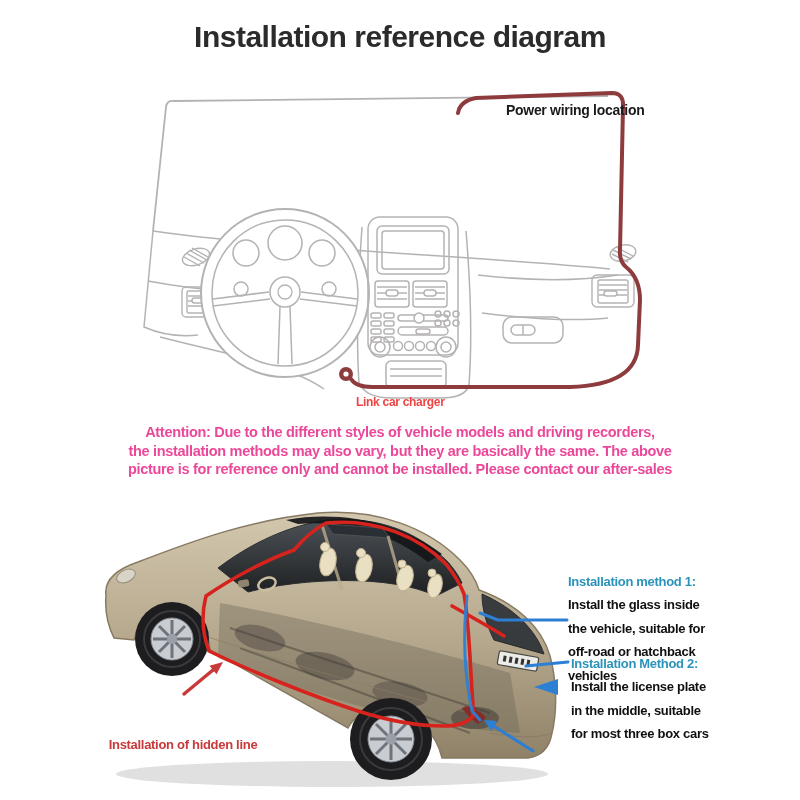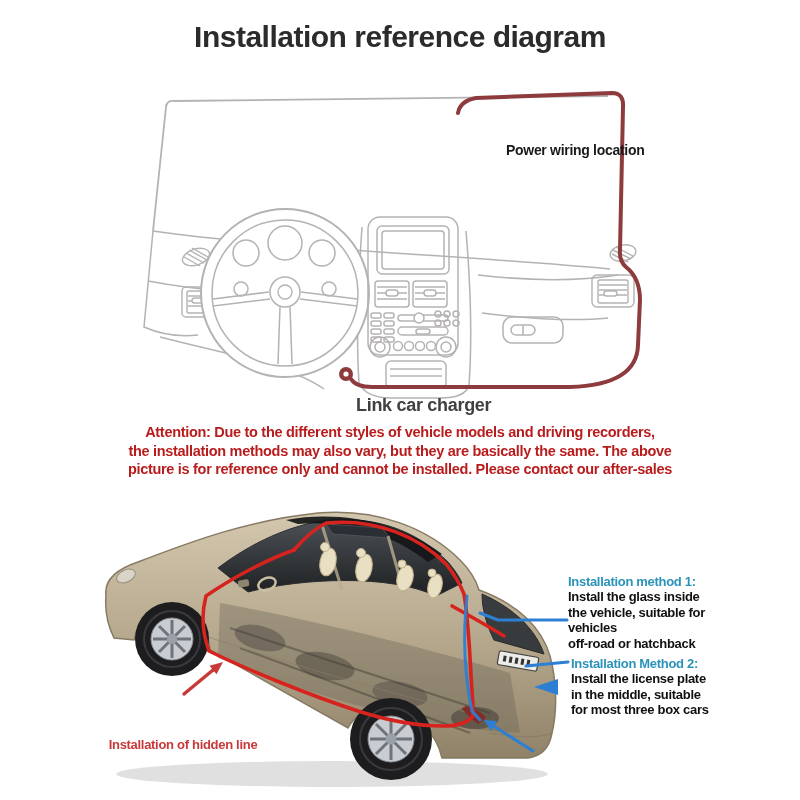--- a/index.html
+++ b/index.html
@@ -14,30 +14,30 @@
   .mirror{position:absolute;left:35px;top:22px;width:94px;height:28px;border:2px solid #b5b2b2;
           border-radius:14px;background:#fff;}
   .mirror-inner{position:absolute;left:3px;top:3px;right:3px;bottom:3px;border:1.5px solid #c6c3c3;
           border-radius:10px;}
   .mirror-tab-top{position:absolute;left:41px;top:-9px;width:16px;height:9px;border:2px solid #b5b2b2;
           border-bottom:none;border-radius:6px 6px 0 0;background:#fff;}
   .mirror-tab-bot{position:absolute;left:39px;bottom:-9px;width:20px;height:9px;border:2px solid #b5b2b2;
           border-top:none;border-radius:0 0 4px 4px;background:#fff;}
   .pos-label{position:absolute;left:0;bottom:6px;width:100%;text-align:center;font-size:13.5px;
           font-weight:700;color:#1a1a1a;letter-spacing:-0.3px;}
-  .power-label{left:506px;top:102px;font-size:14px;font-weight:700;color:#1a1a1a;letter-spacing:-0.3px;margin-top:40px;}
-  .charger-label{left:356px;top:395px;font-size:18px;font-weight:700;color:#404040;letter-spacing:-0.3px;}
+  .power-label{left:506px;top:102px;font-size:14px;font-weight:700;color:#1a1a1a;letter-spacing:-0.3px;}
+  .charger-label{left:356px;top:395px;font-size:12px;font-weight:700;color:#ef4444;letter-spacing:-0.3px;}
   .attn{left:70px;top:423px;width:660px;text-align:center;font-size:14.5px;line-height:18.5px;
-        font-weight:700;color:#b91c1c;letter-spacing:-0.3px;}
+        font-weight:700;color:#ec4899;letter-spacing:-0.3px;}
   
   .m-block{width:170px;}
   .m1{left:568px;top:574px;}
   .m2{left:571px;top:656px;}
   .m-head{font-size:13px;font-weight:700;color:#2b93ba;letter-spacing:-0.3px;white-space:nowrap;}
-  .m-line{font-size:13px;line-height:15.5px;font-weight:700;color:#101010;letter-spacing:-0.3px;white-space:nowrap;}
+  .m-line{font-size:13px;line-height:15.5px;font-weight:700;color:#101010;letter-spacing:-0.3px;white-space:nowrap;margin-top:8px;}
   .door-block{left:78px;top:693px;width:210px;text-align:center;}
   .door-line{font-size:13px;line-height:19px;font-weight:700;color:#c8393a;letter-spacing:-0.3px;white-space:nowrap;margin-top:42px;}
   .rev-block{left:539px;top:741px;width:240px;}
   .rev-line{font-size:15px;line-height:19.5px;font-weight:700;color:#45a3cf;letter-spacing:-0.3px;white-space:nowrap;}
 </style>
 </head>
 <body>
 
 <div class="page">
 
@@ -256,22 +256,22 @@
     <polygon points="394,222 407,223 401,233" fill="#2d7fd3"></polygon>
 
     <path d="M 94,196 L 123,172" fill="none" stroke-width="3.5" stroke-linecap="round" stroke="#c8393a"></path>
     <polygon points="133,164 126.5,176.3 119.5,167.7" fill="#c8393a"></polygon>
   </svg>
 
   <div class="abs m-block m1">
     <div class="m-head">Installation method 1:</div>
     <div class="m-line">Install the glass inside</div>
     <div class="m-line">the vehicle, suitable for</div>
+    <div class="m-line">off-road or hatchback</div>
     <div class="m-line">vehicles</div>
-    <div class="m-line">off-road or hatchback</div>
   </div>
 
   <div class="abs m-block m2">
     <div class="m-head">Installation Method 2:</div>
     <div class="m-line">Install the license plate</div>
     <div class="m-line">in the middle, suitable</div>
     <div class="m-line">for most three box cars</div>
   </div>
 
   <div class="abs door-block">

